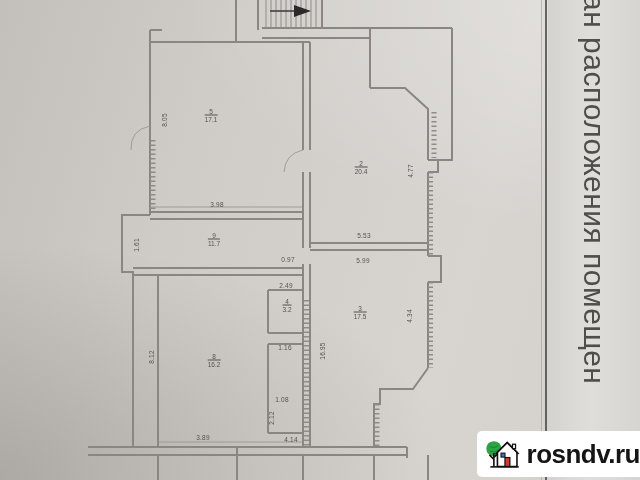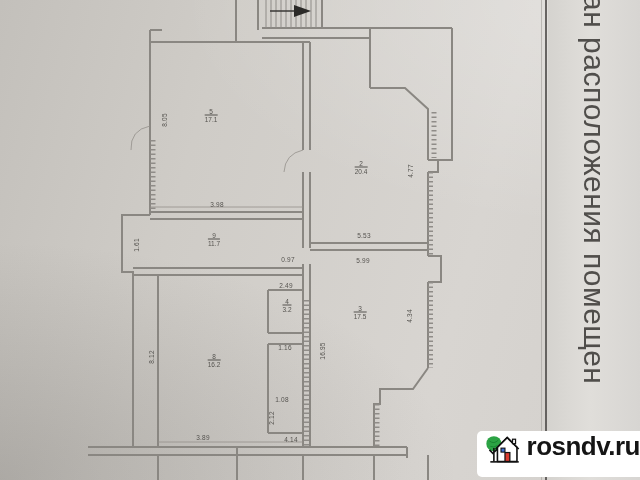--- a/index.html
+++ b/index.html
@@ -27,21 +27,21 @@
   .room-label .area{display:block;}
   
   .page-strip{position:absolute;left:548px;top:0;width:92px;height:480px;
       background:linear-gradient(to right,#d5d3cf,#e0deda 45%,#d7d5d2);}
   .divider{position:absolute;left:545px;top:0;width:2px;height:480px;background:var(--divider);opacity:.85;}
   .divider-soft{position:absolute;left:541px;top:0;width:1px;height:480px;background:#a9a6a2;opacity:.7;}
   .side-text{position:absolute;left:611px;top:-6px;transform:rotate(90deg);transform-origin:0 0;
       font-size:30px;letter-spacing:.5px;color:#504e4b;white-space:nowrap;filter:blur(.6px);}
   
   .watermark{position:absolute;left:477px;top:431px;width:163px;height:46px;background:var(--wm-bg);
-      border-radius:5px 0 0 5px;display:flex;align-items:flex-start;gap:6px;padding-left:8px;box-sizing:border-box;}
+      border-radius:5px 0 0 5px;display:flex;align-items:center;gap:6px;padding-left:8px;box-sizing:border-box;}
   .wm-text{font-size:26px;font-weight:bold;color:var(--wm-text);letter-spacing:-.5px;}
 </style>
 </head>
 <body>
 
 <div id="stage">
 
   <div class="plan-wrap">
     <svg class="plan" width="640" height="480" viewBox="0 0 640 480">
 

